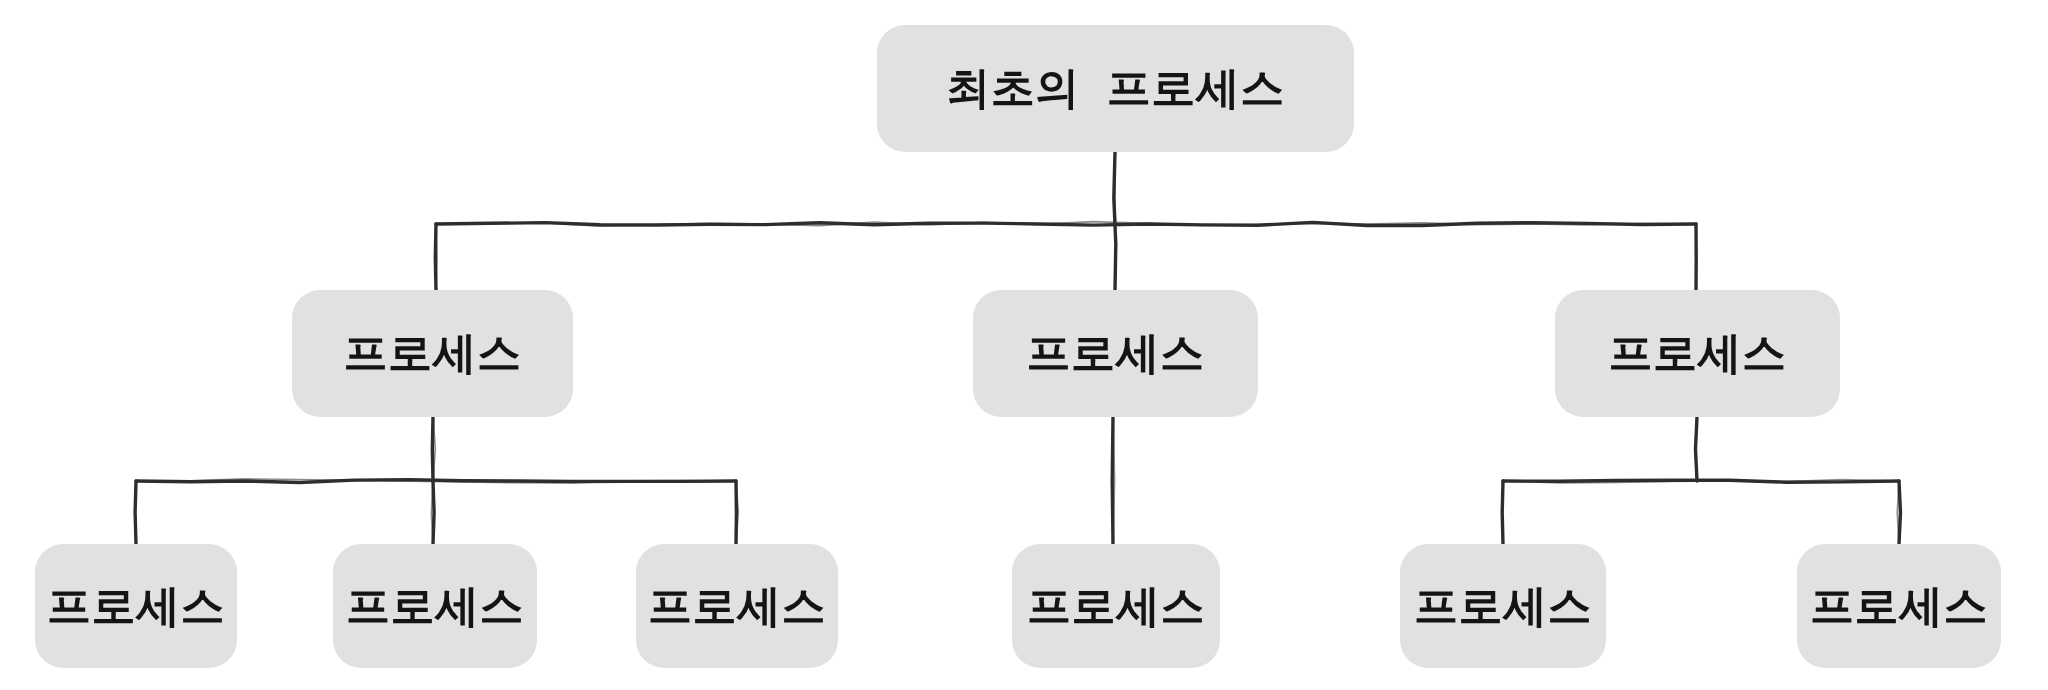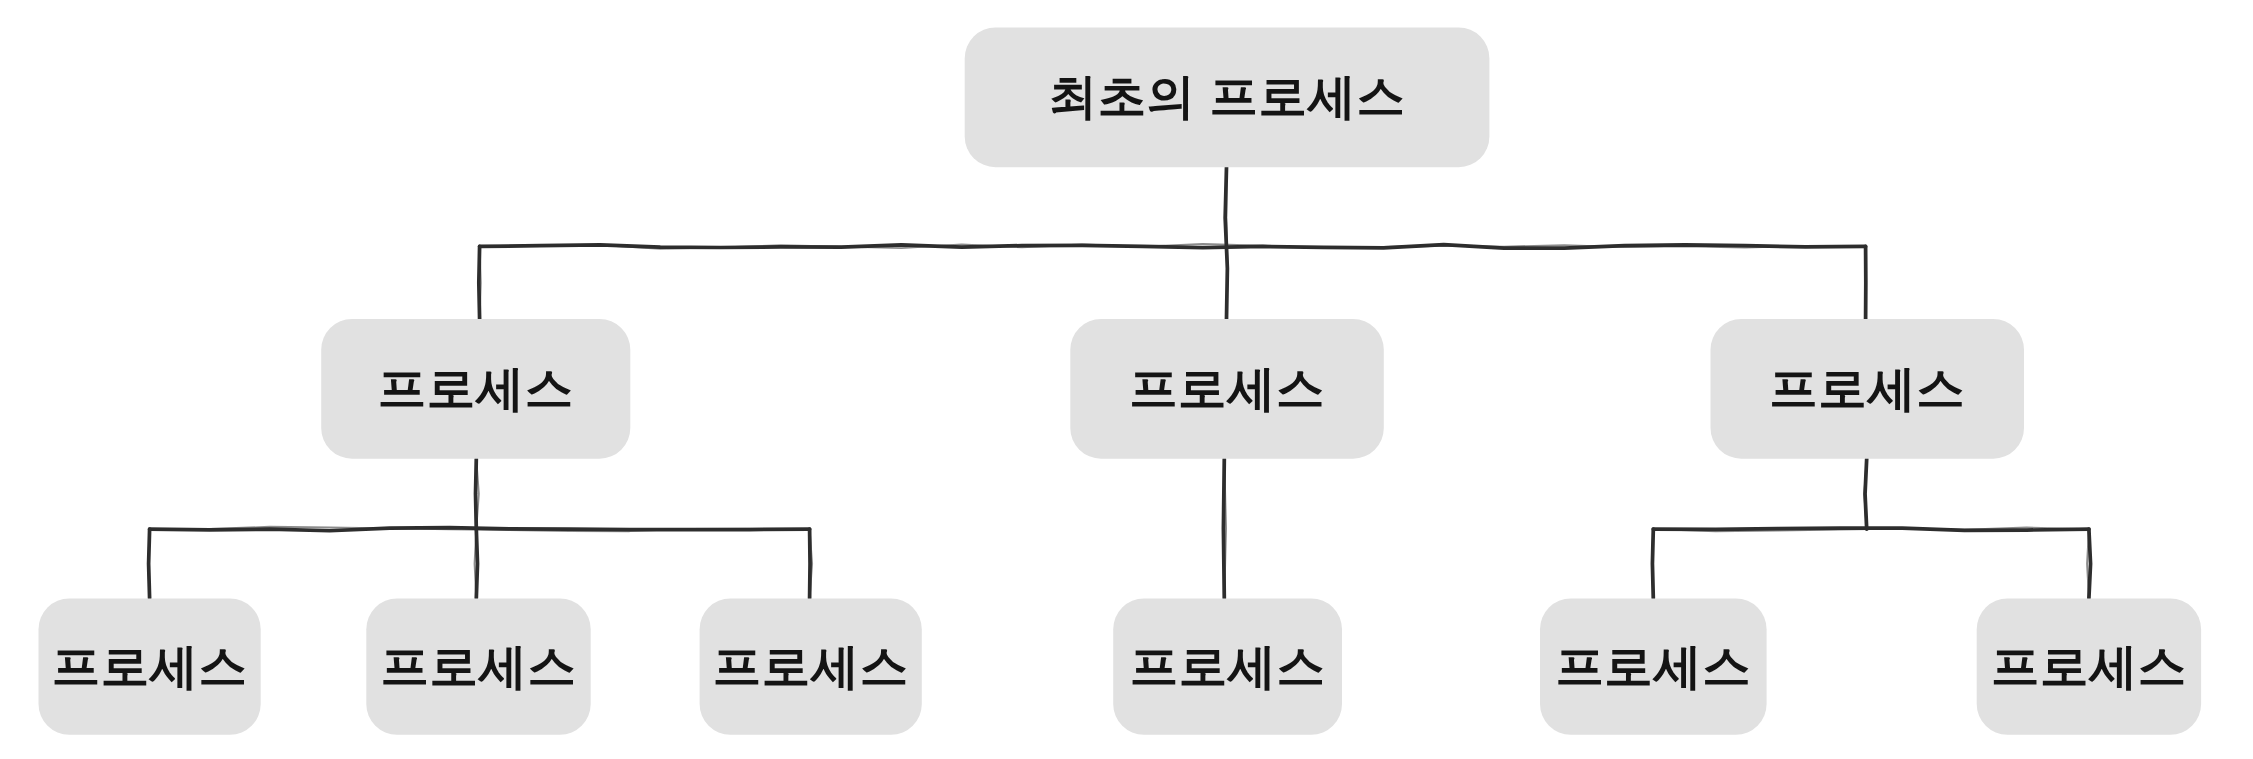--- a/index.html
+++ b/index.html
@@ -6,21 +6,21 @@
     margin: 0;
     padding: 0;
     background: #ffffff;
   }
   #canvas {
     position: relative;
     width: 2048px;
     height: 690px;
     background: #ffffff;
     overflow: hidden;
-    font-family: Liberation Sans, sans-serif;
+    font-family: Liberation Mono, monospace;
   }
   #edge-layer {
     position: absolute;
     left: 0;
     top: 0;
     width: 2048px;
     height: 690px;
     display: block;
   }
   .node {

